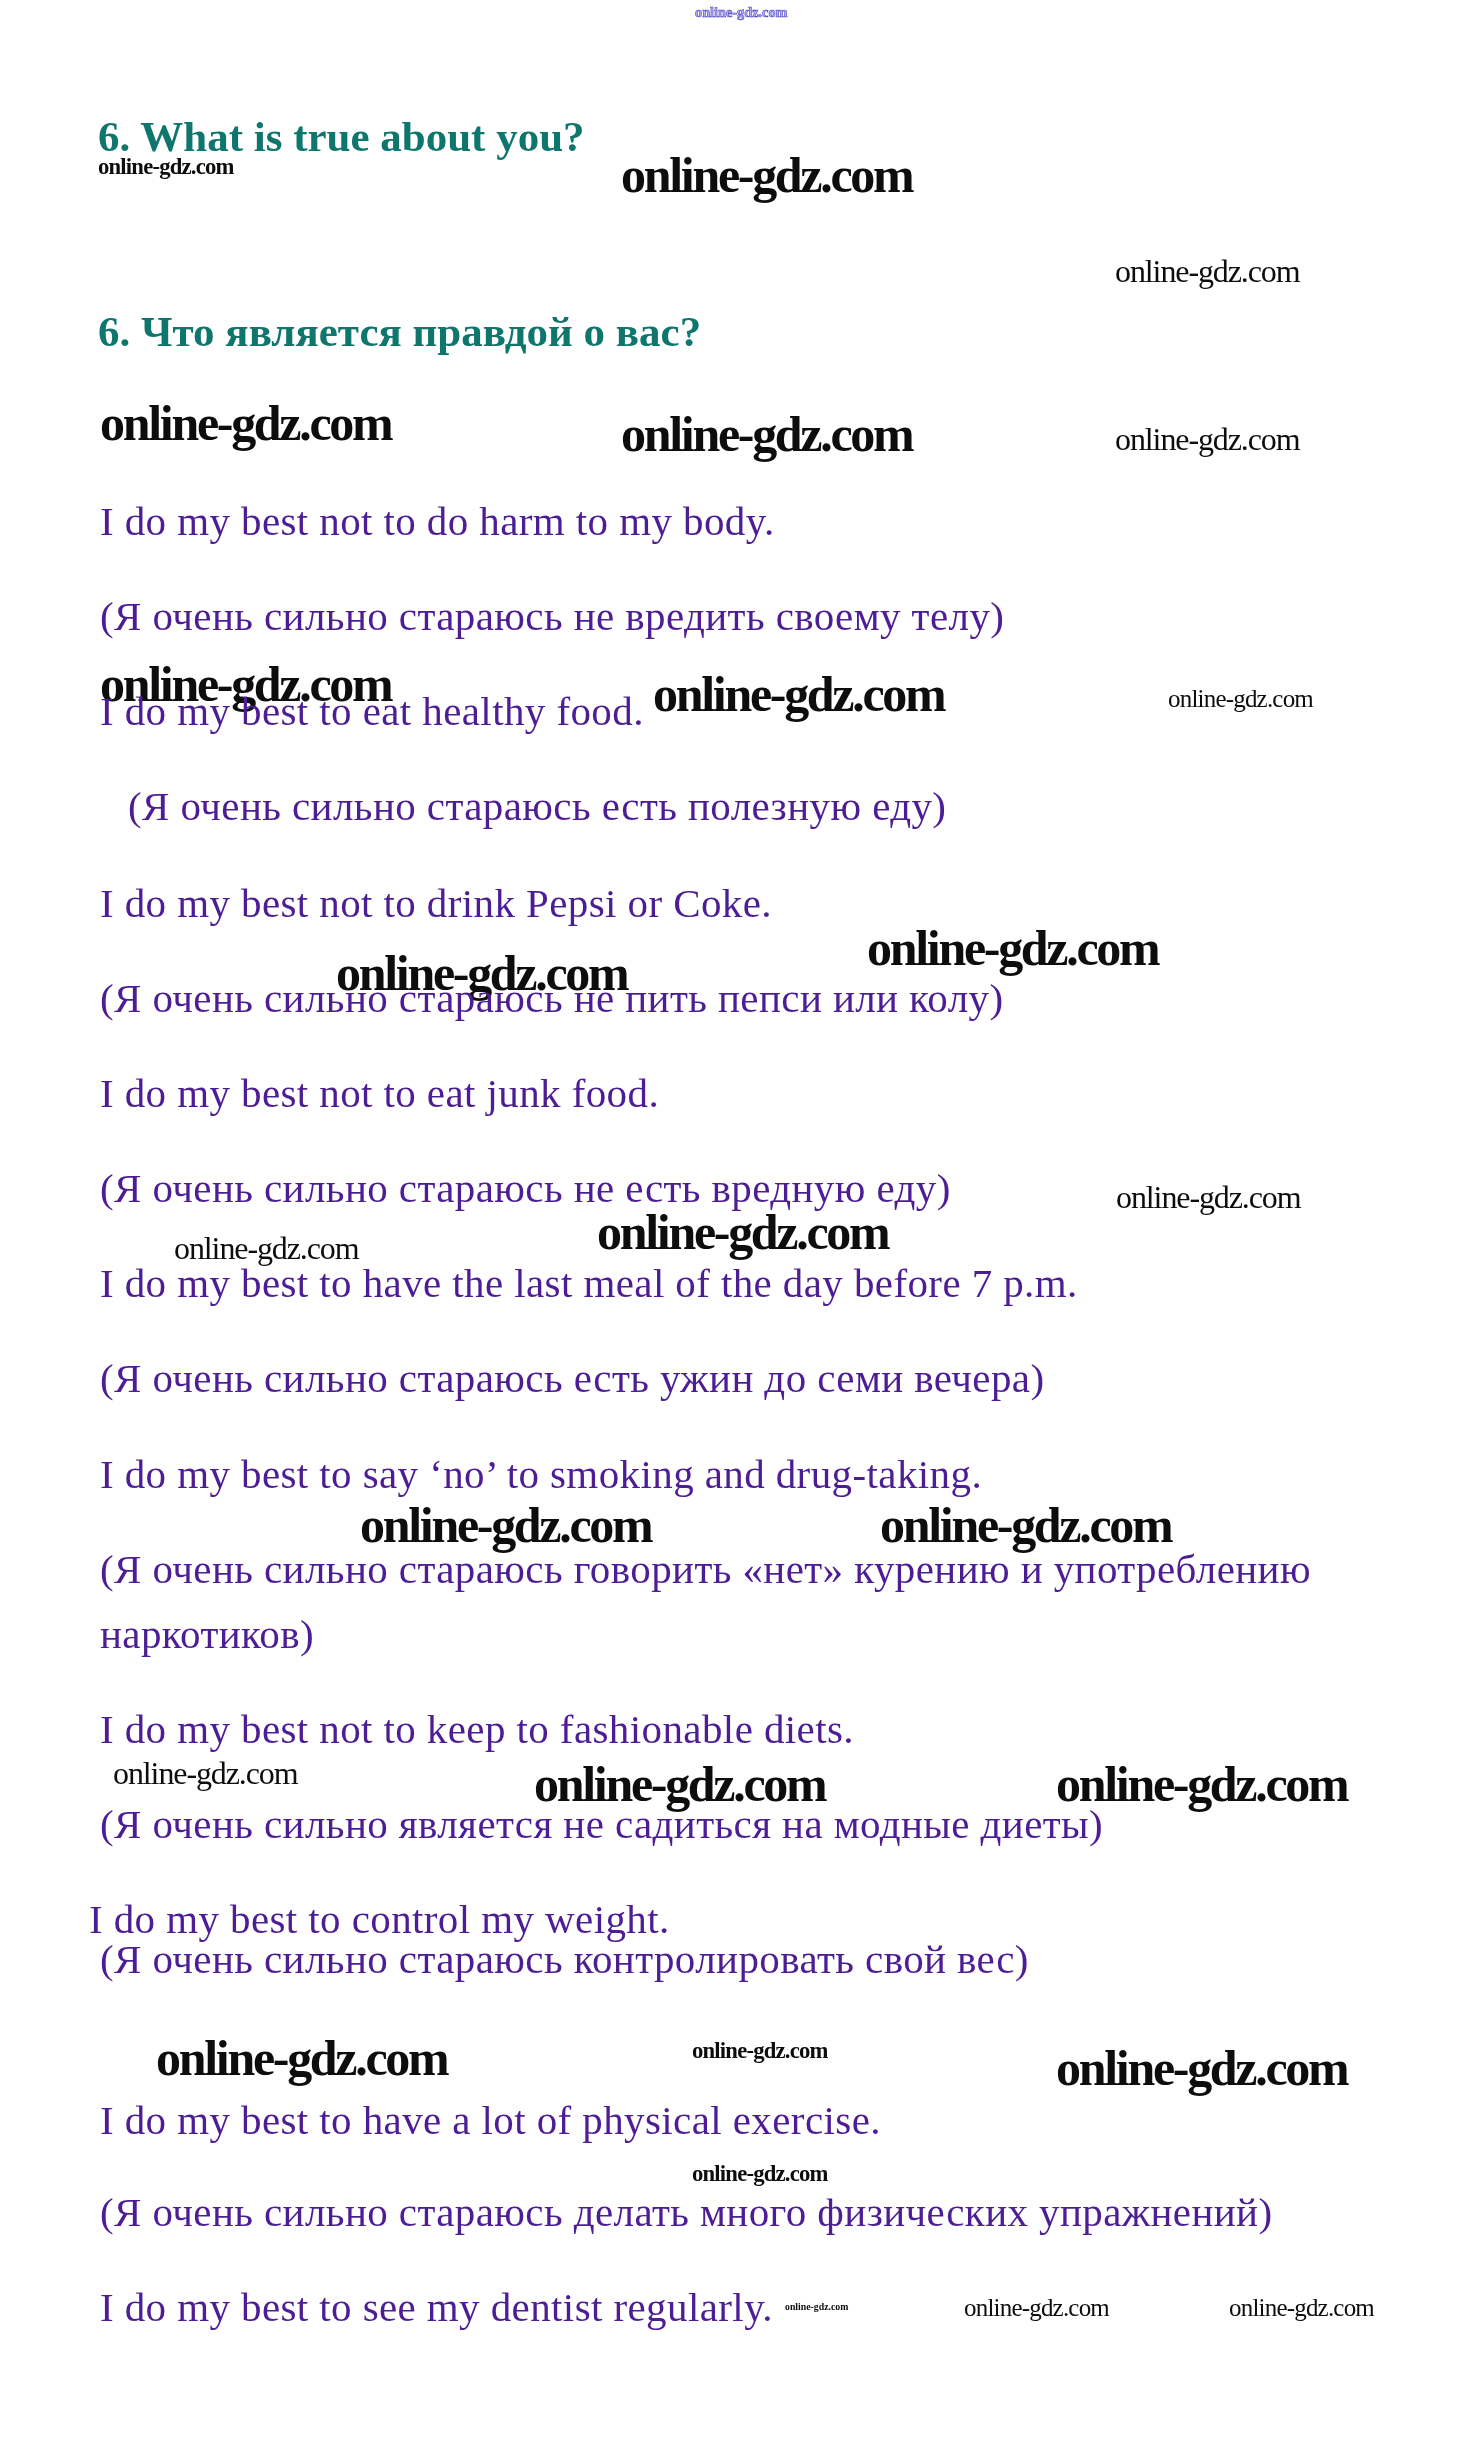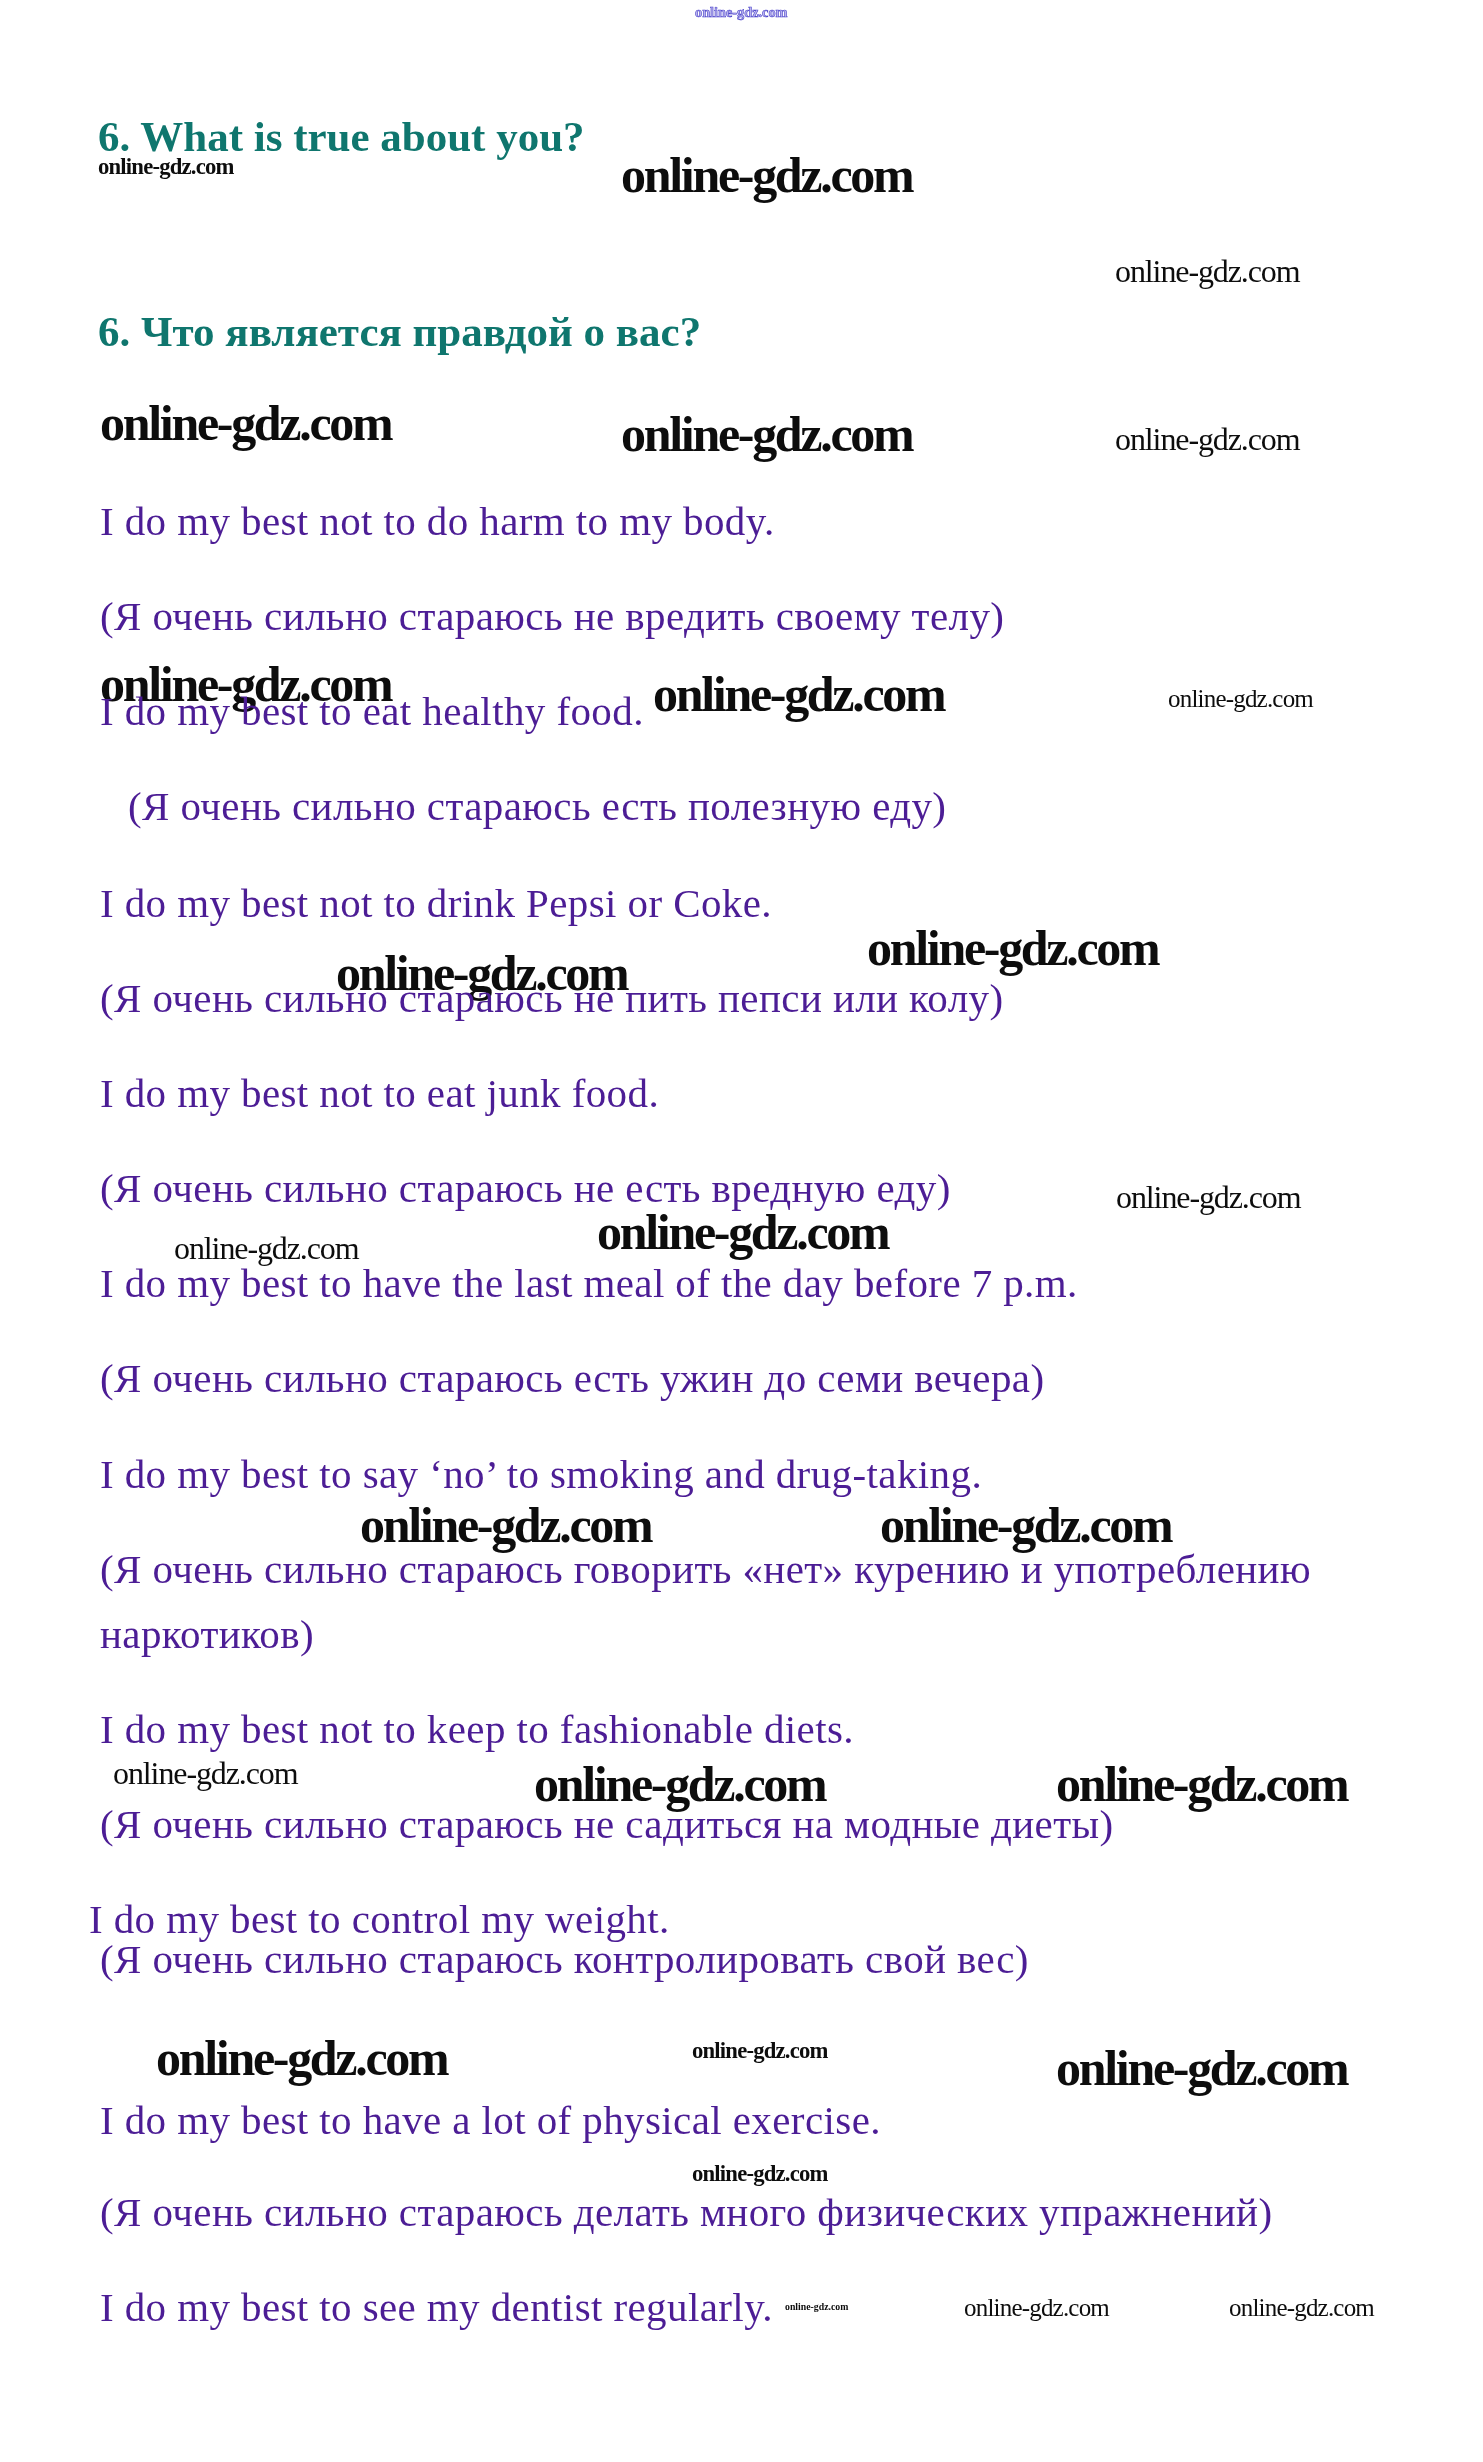--- a/index.html
+++ b/index.html
@@ -96,21 +96,21 @@
   <div class="line" style="left:100px; top:1454px;">I do my best to say ‘no’ to smoking and drug-taking.</div>
   <div class="wm wm-l" style="left:360px;  top:1500px;">online-gdz.com</div>
   <div class="wm wm-l" style="left:880px; top:1500px;">online-gdz.com</div>
   <div class="line" style="left:100px; top:1549px;">(Я очень сильно стараюсь говорить «нет» курению и употреблению</div>
   <div class="line" style="left:100px; top:1614px;">наркотиков)</div>
 
   <div class="line" style="left:100px; top:1709px;">I do my best not to keep to fashionable diets.</div>
   <div class="wm wm-m" style="left:113px;  top:1757px;">online-gdz.com</div>
   <div class="wm wm-l" style="left:534px;  top:1759px;">online-gdz.com</div>
   <div class="wm wm-l" style="left:1056px; top:1759px;">online-gdz.com</div>
-  <div class="line" style="left:100px; top:1804px;">(Я очень сильно стараюсь не садиться на модные диеты)</div>
+  <div class="line" style="left:100px; top:1804px;">(Я очень сильно является не садиться на модные диеты)</div>
 
   <div class="line" style="left:89px; top:1899px;text-align:center;">I do my best to control my weight.</div>
   <div class="line" style="left:100px; top:1939px;">(Я очень сильно стараюсь контролировать свой вес)</div>
 
   <div class="wm wm-l" style="left:156px;  top:2033px;">online-gdz.com</div>
   <div class="wm wm-s" style="left:692px;  top:2040px;">online-gdz.com</div>
   <div class="wm wm-l" style="left:1056px; top:2043px;">online-gdz.com</div>
 
   <div class="line" style="left:100px; top:2100px;">I do my best to have a lot of physical exercise.</div>
   <div class="wm wm-s" style="left:692px;  top:2163px;">online-gdz.com</div>

